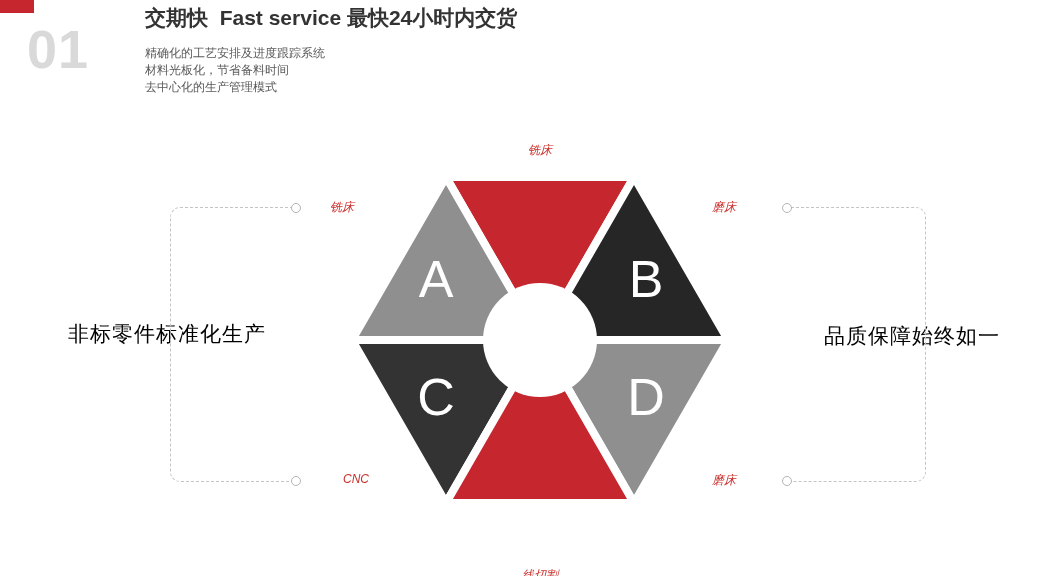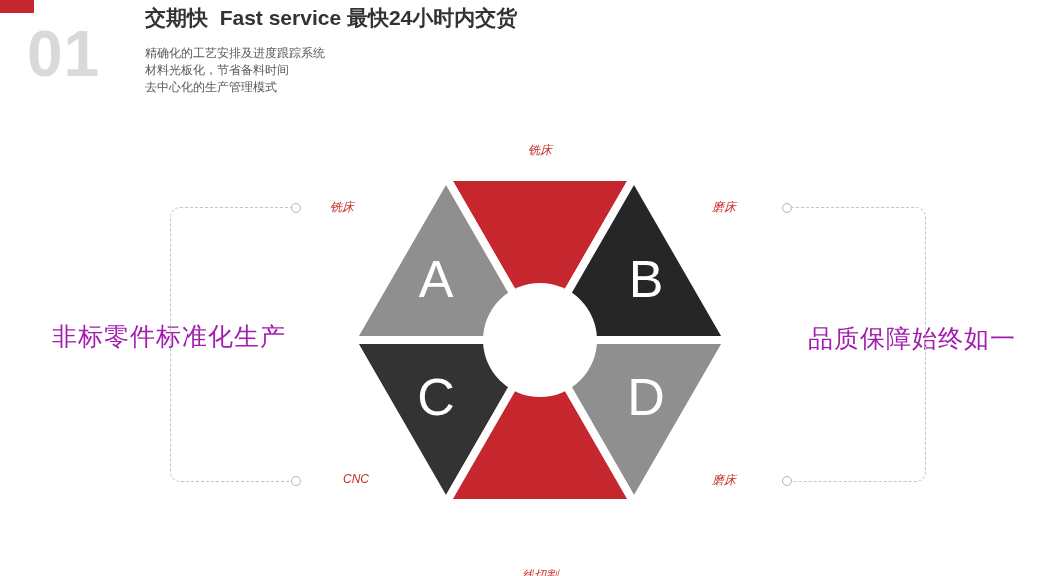--- a/index.html
+++ b/index.html
@@ -4,26 +4,26 @@
 <style>
   html,body { margin:0; padding:0; }
   body {
     width:1060px; height:576px; position:relative; overflow:hidden;
     background:#ffffff;
     font-family:"Liberation Sans","DejaVu Sans",sans-serif;
   }
   .red-chip { position:absolute; left:0; top:0; width:34px; height:13px; background:#c6262e; }
   .big-number {
     position:absolute; left:27px; top:22px;
-    font-size:64px; font-weight:bold; color:#d9d9d9; line-height:1; letter-spacing:1px;
+    font-size:54px; font-weight:bold; color:#d9d9d9; line-height:1; letter-spacing:1px;
   }
   .header { position:absolute; left:145px; top:4px; }
   .title { font-size:21px; font-weight:bold; color:#333333; white-space:pre; }
   .subtitles { margin-top:13px; font-size:12px; color:#595959; line-height:17px; }
-  .side-label { position:absolute; font-size:25px; color:#a21caf; letter-spacing:1px; }
+  .side-label { position:absolute; font-size:21px; color:#000000; letter-spacing:1px;margin-left:16px; }
   .side-label.left  { left:52px;  top:320px; }
   .side-label.right { left:808px; top:322px; }
   .seg-label { position:absolute; font-size:12px; color:#c9302c;font-style:italic; }
   .seg-label.center { width:120px; text-align:center; }
   .bracket { position:absolute; }
   .bracket.left {
     left:170px; top:207px; width:121px; height:273px;
     border:1px dashed #c4c4c4; border-right:none;
     border-radius:10px 0 0 10px;
   }

